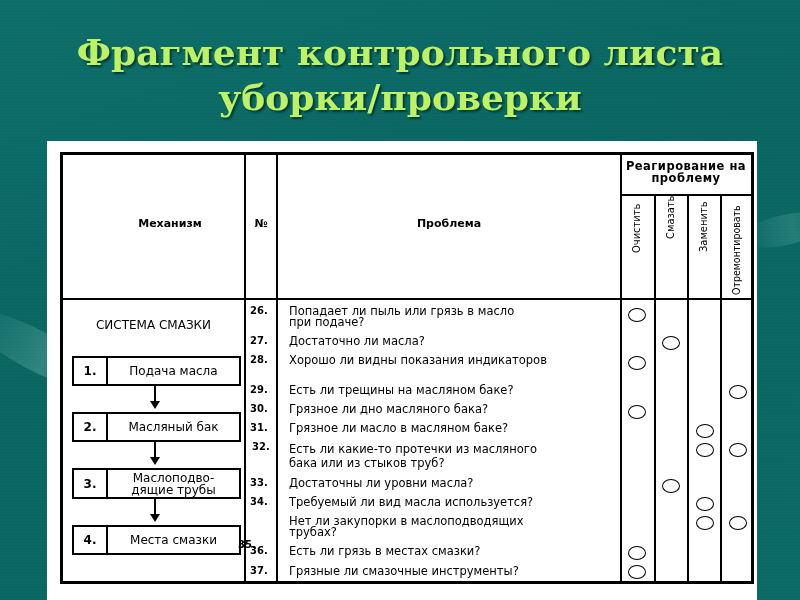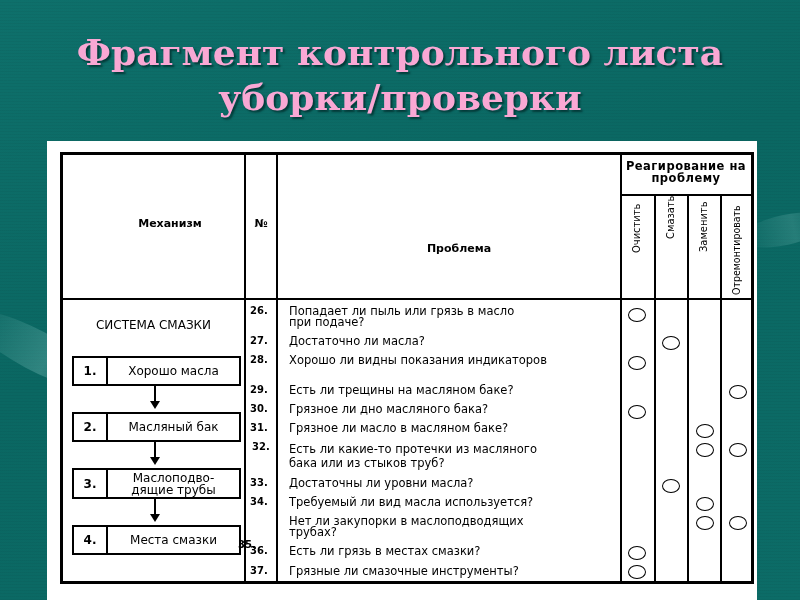--- a/index.html
+++ b/index.html
@@ -17,21 +17,21 @@
     transform:rotate(28deg); border-radius:50%;
   }
   .swoosh2 {
     position:absolute; left:740px; top:215px; width:90px; height:30px;
     background:linear-gradient(90deg, rgba(120,190,185,0) 0%, rgba(120,190,185,0.25) 60%, rgba(120,190,185,0) 100%);
     transform:rotate(-12deg); border-radius:50%;
   }
   .title {
     position:absolute; left:0; top:30px; width:800px; text-align:center;
     font-family:"DejaVu Serif", serif; font-weight:bold;
-    color:#f9a8d4; font-size:36px; line-height:45px;
+    color:#bef264; font-size:36px; line-height:45px;
     text-shadow:2px 2px 2px #033a38;
     letter-spacing:0px;
   }
   .sheet {
     position:absolute; left:47px; top:141px; width:710px; height:459px;
     background:#ffffff;
   }
   .hdr { font-weight:bold; font-size:11px; text-align:center; vertical-align:middle; }
   .vtext {
     position:absolute; left:50%; bottom:8px; transform-origin:left bottom;
@@ -76,33 +76,33 @@
   <div style="position:absolute; left:557px; top:0; width:2px; height:426px; background:#000;"></div>
   <div style="position:absolute; left:591px; top:40px; width:1.5px; height:386px; background:#000;"></div>
   <div style="position:absolute; left:624px; top:40px; width:1.5px; height:386px; background:#000;"></div>
   <div style="position:absolute; left:657px; top:40px; width:1.5px; height:386px; background:#000;"></div>
 
   <div style="position:absolute; left:0; top:143px; width:688px; height:2px; background:#000;"></div>
   <div style="position:absolute; left:557px; top:39px; width:131px; height:1.5px; background:#000;"></div>
 
   <div class="hdr" style="position:absolute; left:0; top:62px; width:214px;">Механизм</div>
   <div class="hdr" style="position:absolute; left:183px; top:62px; width:30px;">№</div>
-  <div class="hdr" style="position:absolute; left:225px; top:62px; width:342px;margin-top:25px;">Проблема</div>
+  <div class="hdr" style="position:absolute; left:215px; top:62px; width:342px;">Проблема</div>
   <div class="hdr" style="position:absolute; left:561px; top:5px; width:124px; font-size:11.5px; line-height:12px; letter-spacing:0.5px;">Реагирование на проблему</div>
 
   <div class="vtext" style="left:567px; bottom:auto; top:98px; transform:rotate(-90deg); transform-origin:left top;">Очистить</div>
   <div class="vtext" style="left:601px; bottom:auto; top:84px; transform:rotate(-90deg); transform-origin:left top;">Смазать</div>
   <div class="vtext" style="left:634px; bottom:auto; top:97px; transform:rotate(-90deg); transform-origin:left top;">Заменить</div>
   <div class="vtext" style="left:667px; bottom:auto; top:140px; transform:rotate(-90deg); transform-origin:left top; font-size:10.5px;">Отремонтировать</div>
 
   <div style="position:absolute; left:0; top:163px; width:181px; text-align:center; font-size:12px;">СИСТЕМА СМАЗКИ</div>
 
   <div class="mech-box" style="top:201px;">
     <div class="mech-num">1.</div>
-    <div class="mech-label">Хорошо масла</div>
+    <div class="mech-label">Подача масла</div>
   </div>
   <div class="arrow-line" style="left:91px; top:230px; height:17px;"></div>
   <div class="arrow-head" style="left:87px; top:246px;"></div>
 
   <div class="mech-box" style="top:257px;">
     <div class="mech-num">2.</div>
     <div class="mech-label">Масляный бак</div>
   </div>
   <div class="arrow-line" style="left:91px; top:286px; height:17px;"></div>
   <div class="arrow-head" style="left:87px; top:302px;"></div>

